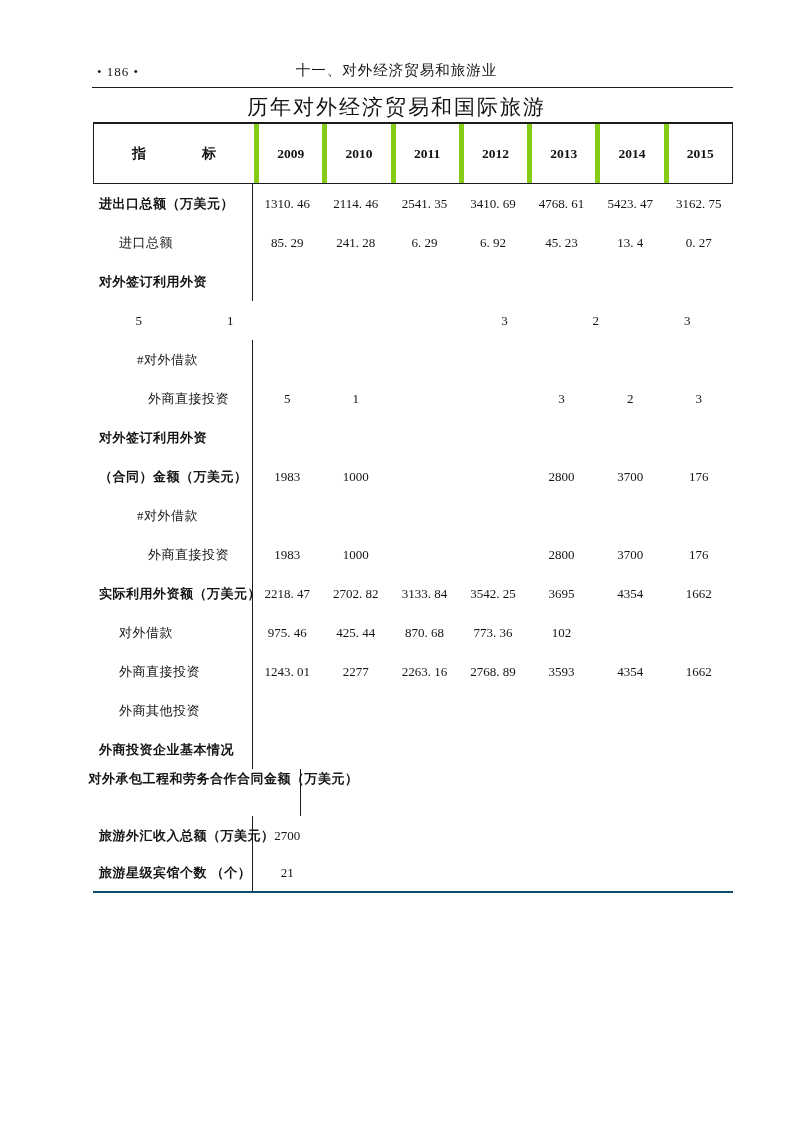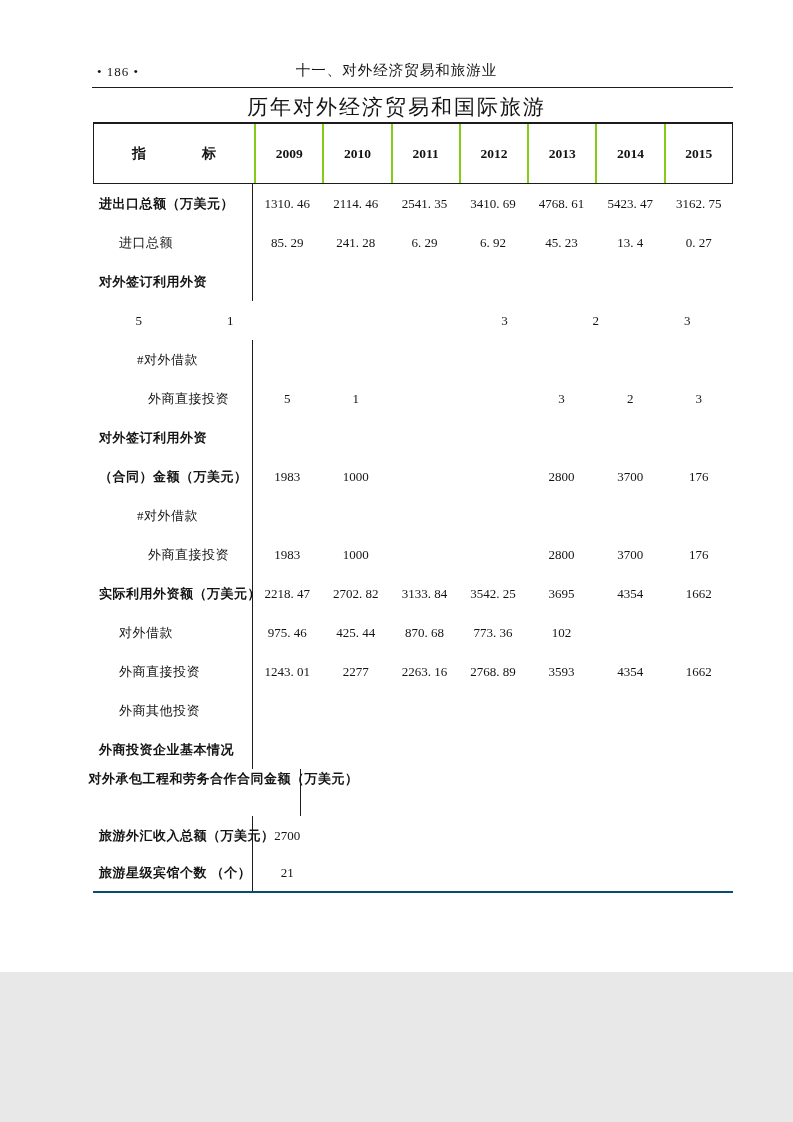--- a/index.html
+++ b/index.html
@@ -1,18 +1,18 @@
 <!DOCTYPE html>
 <html><head>
 <meta charset="utf-8">
 <style>
   html,body{margin:0;padding:0;background:#e8e8e8;}
   .page{
     position:relative;
-    width:793px;height:972px;
+    width:793px;height:1122px;
     margin:0 auto;
     background:#ffffff;
     font-family:"Liberation Serif","DejaVu Serif",serif;
     color:#141414;
     overflow:hidden;
   }
   .page-num{
     position:absolute;top:64px;left:97px;
     font-size:13px;letter-spacing:1px;
   }
@@ -38,21 +38,21 @@
     border-bottom:1.5px solid #1c1c1c;
     border-left:1px solid #1c1c1c;
     border-right:1px solid #1c1c1c;
   }
   .th-label{
     width:160px;box-sizing:border-box;
     display:flex;align-items:center;justify-content:center;
     font-weight:bold;font-size:14px;white-space:pre;
   }
   .th-year{
-    flex:1;border-left:2px solid #84cc16;
+    flex:1;border-left:5px solid #84cc16;
     display:flex;align-items:center;justify-content:center;
     font-weight:bold;font-size:13.5px;
   }
   .tbody{border-bottom:2px solid #0c4a6e;}
   .row{display:flex;height:39px;}
   .row.twoline{height:47px;}
   .row:last-child{height:36px;text-align:center;}
   .lbl{
     width:160px;box-sizing:border-box;
     border-right:1px solid #1c1c1c;

